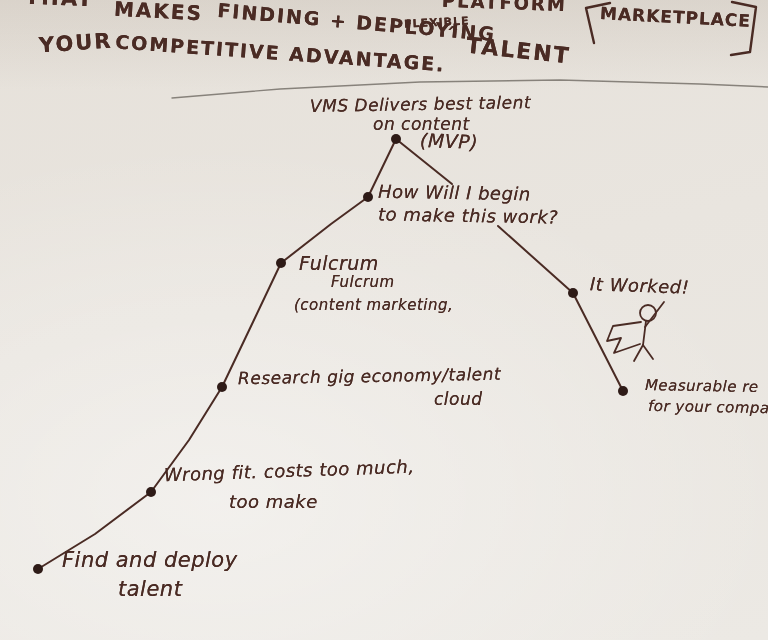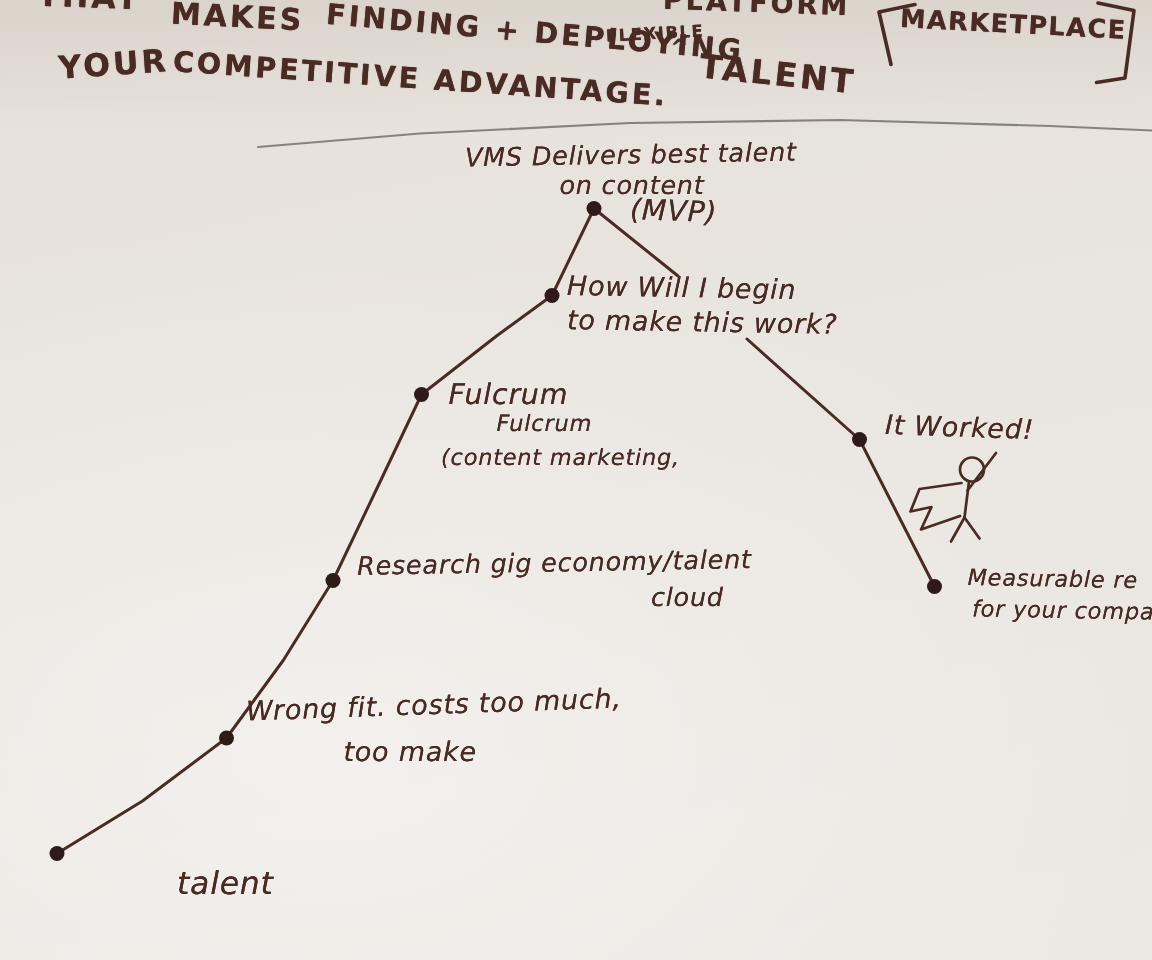--- a/index.html
+++ b/index.html
@@ -84,20 +84,21 @@
   <span class="hw" style="left:299px;top:252px;font-size:19px">Fulcrum</span>
   <span class="hw" style="left:331px;top:273px;font-size:15px">Fulcrum</span>
   <span class="hw" style="left:294px;top:296px;font-size:15px">(content marketing,</span>
 
   <span class="hw" style="left:238px;top:366px;font-size:17px;transform:rotate(-1deg)">Research gig economy/talent</span>
   <span class="hw" style="left:434px;top:389px;font-size:17px">cloud</span>
 
   <span class="hw" style="left:164px;top:460px;font-size:18px;transform:rotate(-2deg)">Wrong fit. costs too much,</span>
   <span class="hw" style="left:229px;top:491px;font-size:18px">too make</span>
 
+  <span class="hw" style="left:62px;top:548px;font-size:21px">Find and deploy</span>
   <span class="hw" style="left:118px;top:577px;font-size:21px">talent</span>
 
   <span class="hw" style="left:590px;top:275px;font-size:18px;transform:rotate(2deg)">It Worked!</span>
 
   <span class="hw" style="left:645px;top:377px;font-size:15px;transform:rotate(1deg)">Measurable re</span>
   <span class="hw" style="left:648px;top:398px;font-size:15px;transform:rotate(1deg)">for your compa</span>
 
 </div>
 
 </body></html>

